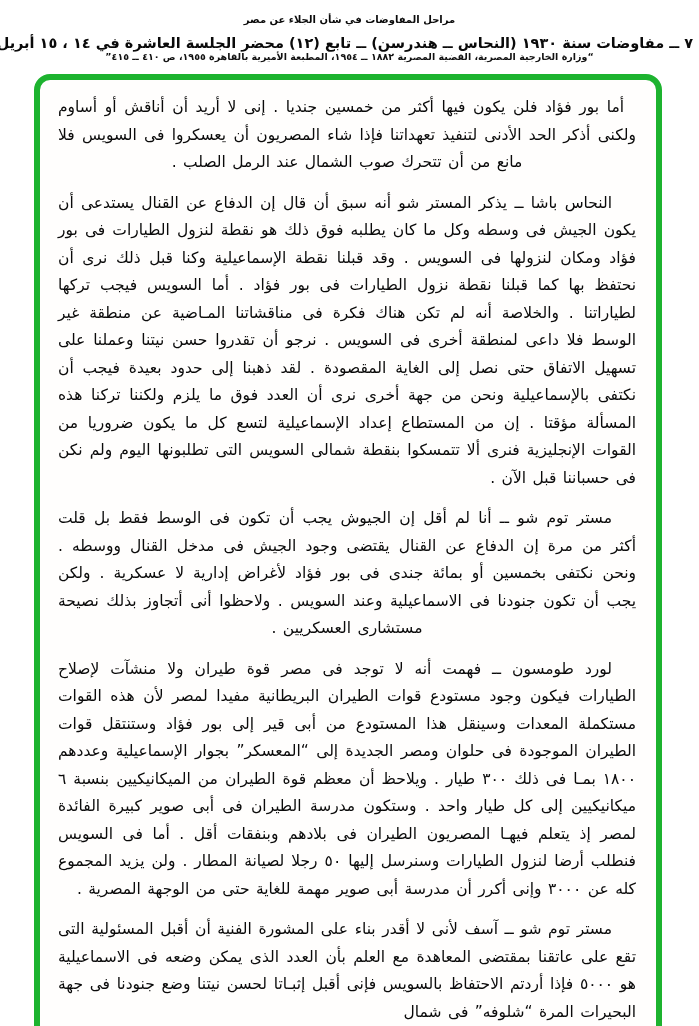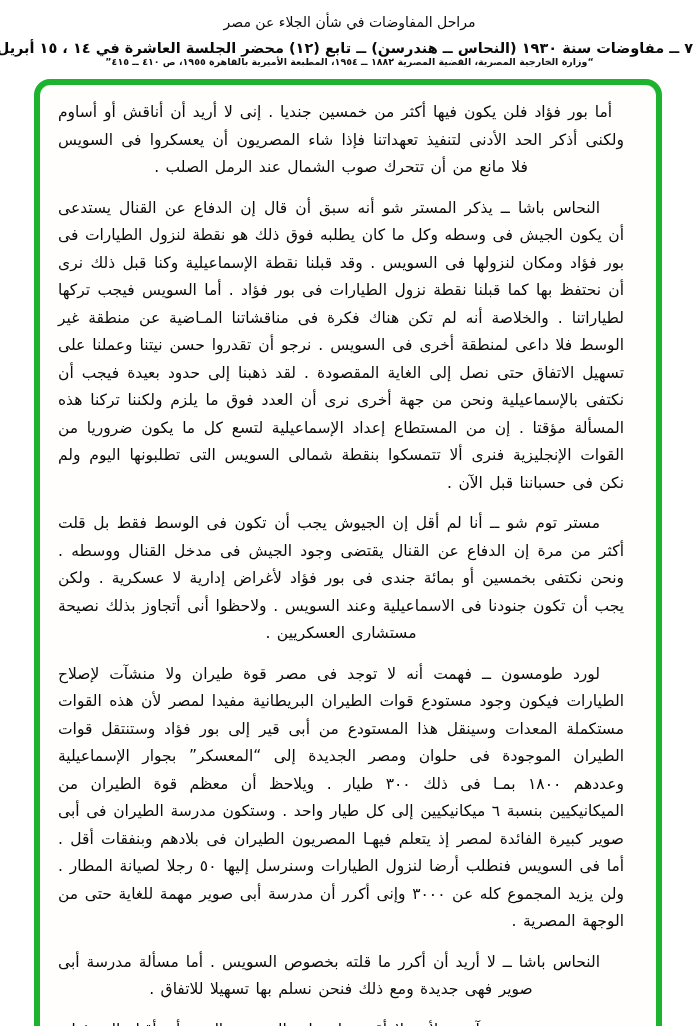--- a/index.html
+++ b/index.html
@@ -17,22 +17,22 @@
   .page {
     direction: rtl;
     width: 699px;
     min-height: 1026px;
     padding-top: 14px;
     position: relative;
   }
   
   .hdr { text-align: center; }
   .hdr-title {
-    font-size: 14px;
-    font-weight: normal;
+    font-size: 10px;
+    font-weight: bold;
     margin: 0;
     letter-spacing: 0;
   }
   .hdr-subtitle {
     font-size: 14.5px;
     font-weight: bold;
     margin: 10px 6px 0 6px;
     white-space: nowrap;
   }
   .hdr-citation {
@@ -47,21 +47,21 @@
     border-radius: 16px;
     padding: 14px 20px 18px 18px;
     background: #fffefd;
   }
   .para {
     font-size: 15.5px;
     line-height: 27.5px;
     text-align: justify;
     text-align-last: right;
     text-indent: 24px;
-    margin: 0 12px 13px 0;
+    margin: 0 0 13px 0;
     word-spacing: 1.5px;
   }
   .para.first { text-indent: 12px; }
   .para.last-center { text-align-last: center; }
   .para:last-child { margin-bottom: 0; }
 </style>
 </head>
 <body>
 
 <div class="page">
@@ -70,17 +70,16 @@
     <h1 class="hdr-title">مراحل المفاوضات في شأن الجلاء عن مصر</h1>
     <div class="hdr-subtitle">٧ ــ مفاوضات سنة ١٩٣٠ (النحاس ــ هندرسن) ــ تابع (١٢) محضر الجلسة العاشرة في ١٤ ، ١٥ أبريل ١٩٣٠</div>
     <div class="hdr-citation">“وزارة الخارجية المصرية، القضية المصرية ١٨٨٢ ــ ١٩٥٤، المطبعة الأميرية بالقاهرة ١٩٥٥، ص ٤١٠ ــ ٤١٥”</div>
   </header>
 
   <main class="frame">
     <p class="para first last-center">أما بور فؤاد فلن يكون فيها أكثر من خمسين جنديا . إنى لا أريد أن أناقش أو أساوم ولكنى أذكر الحد الأدنى لتنفيذ تعهداتنا فإذا شاء المصريون أن يعسكروا فى السويس فلا مانع من أن تتحرك صوب الشمال عند الرمل الصلب .</p>
     <p class="para">النحاس باشا ــ يذكر المستر شو أنه سبق أن قال إن الدفاع عن القنال يستدعى أن يكون الجيش فى وسطه وكل ما كان يطلبه فوق ذلك هو نقطة لنزول الطيارات فى بور فؤاد ومكان لنزولها فى السويس . وقد قبلنا نقطة الإسماعيلية وكنا قبل ذلك نرى أن نحتفظ بها كما قبلنا نقطة نزول الطيارات فى بور فؤاد . أما السويس فيجب تركها لطياراتنا . والخلاصة أنه لم تكن هناك فكرة فى مناقشاتنا المـاضية عن منطقة غير الوسط فلا داعى لمنطقة أخرى فى السويس . نرجو أن تقدروا حسن نيتنا وعملنا على تسهيل الاتفاق حتى نصل إلى الغاية المقصودة . لقد ذهبنا إلى حدود بعيدة فيجب أن نكتفى بالإسماعيلية ونحن من جهة أخرى نرى أن العدد فوق ما يلزم ولكننا تركنا هذه المسألة مؤقتا . إن من المستطاع إعداد الإسماعيلية لتسع كل ما يكون ضروريا من القوات الإنجليزية فنرى ألا تتمسكوا بنقطة شمالى السويس التى تطلبونها اليوم ولم نكن فى حسباننا قبل الآن .</p>
     <p class="para last-center">مستر توم شو ــ أنا لم أقل إن الجيوش يجب أن تكون فى الوسط فقط بل قلت أكثر من مرة إن الدفاع عن القنال يقتضى وجود الجيش فى مدخل القنال ووسطه . ونحن نكتفى بخمسين أو بمائة جندى فى بور فؤاد لأغراض إدارية لا عسكرية . ولكن يجب أن تكون جنودنا فى الاسماعيلية وعند السويس . ولاحظوا أنى أتجاوز بذلك نصيحة مستشارى العسكريين .</p>
     <p class="para">لورد طومسون ــ فهمت أنه لا توجد فى مصر قوة طيران ولا منشآت لإصلاح الطيارات فيكون وجود مستودع قوات الطيران البريطانية مفيدا لمصر لأن هذه القوات مستكملة المعدات وسينقل هذا المستودع من أبى قير إلى بور فؤاد وستنتقل قوات الطيران الموجودة فى حلوان ومصر الجديدة إلى “المعسكر” بجوار الإسماعيلية وعددهم ١٨٠٠ بمـا فى ذلك ٣٠٠ طيار . ويلاحظ أن معظم قوة الطيران من الميكانيكيين بنسبة ٦ ميكانيكيين إلى كل طيار واحد . وستكون مدرسة الطيران فى أبى صوير كبيرة الفائدة لمصر إذ يتعلم فيهـا المصريون الطيران فى بلادهم وبنفقات أقل . أما فى السويس فنطلب أرضا لنزول الطيارات وسنرسل إليها ٥٠ رجلا لصيانة المطار . ولن يزيد المجموع كله عن ٣٠٠٠ وإنى أكرر أن مدرسة أبى صوير مهمة للغاية حتى من الوجهة المصرية .</p>
-    <p class="para last-center">النحاس باشا ــ لا أريد أن أكرر ما قلته بخصوص السويس . أما مسألة مدرسة أبى صوير فهى جديدة ومع ذلك فنحن نسلم بها تسهيلا للاتفاق .</p>
     <p class="para">مستر توم شو ــ آسف لأنى لا أقدر بناء على المشورة الفنية أن أقبل المسئولية التى تقع على عاتقنا بمقتضى المعاهدة مع العلم بأن العدد الذى يمكن وضعه فى الاسماعيلية هو ٥٠٠٠ فإذا أردتم الاحتفاظ بالسويس فإنى أقبل إثبـاتا لحسن نيتنا وضع جنودنا فى جهة البحيرات المرة “شلوفه” فى شمال</p>
   </main>
 
 </div>
 
 </body></html>

